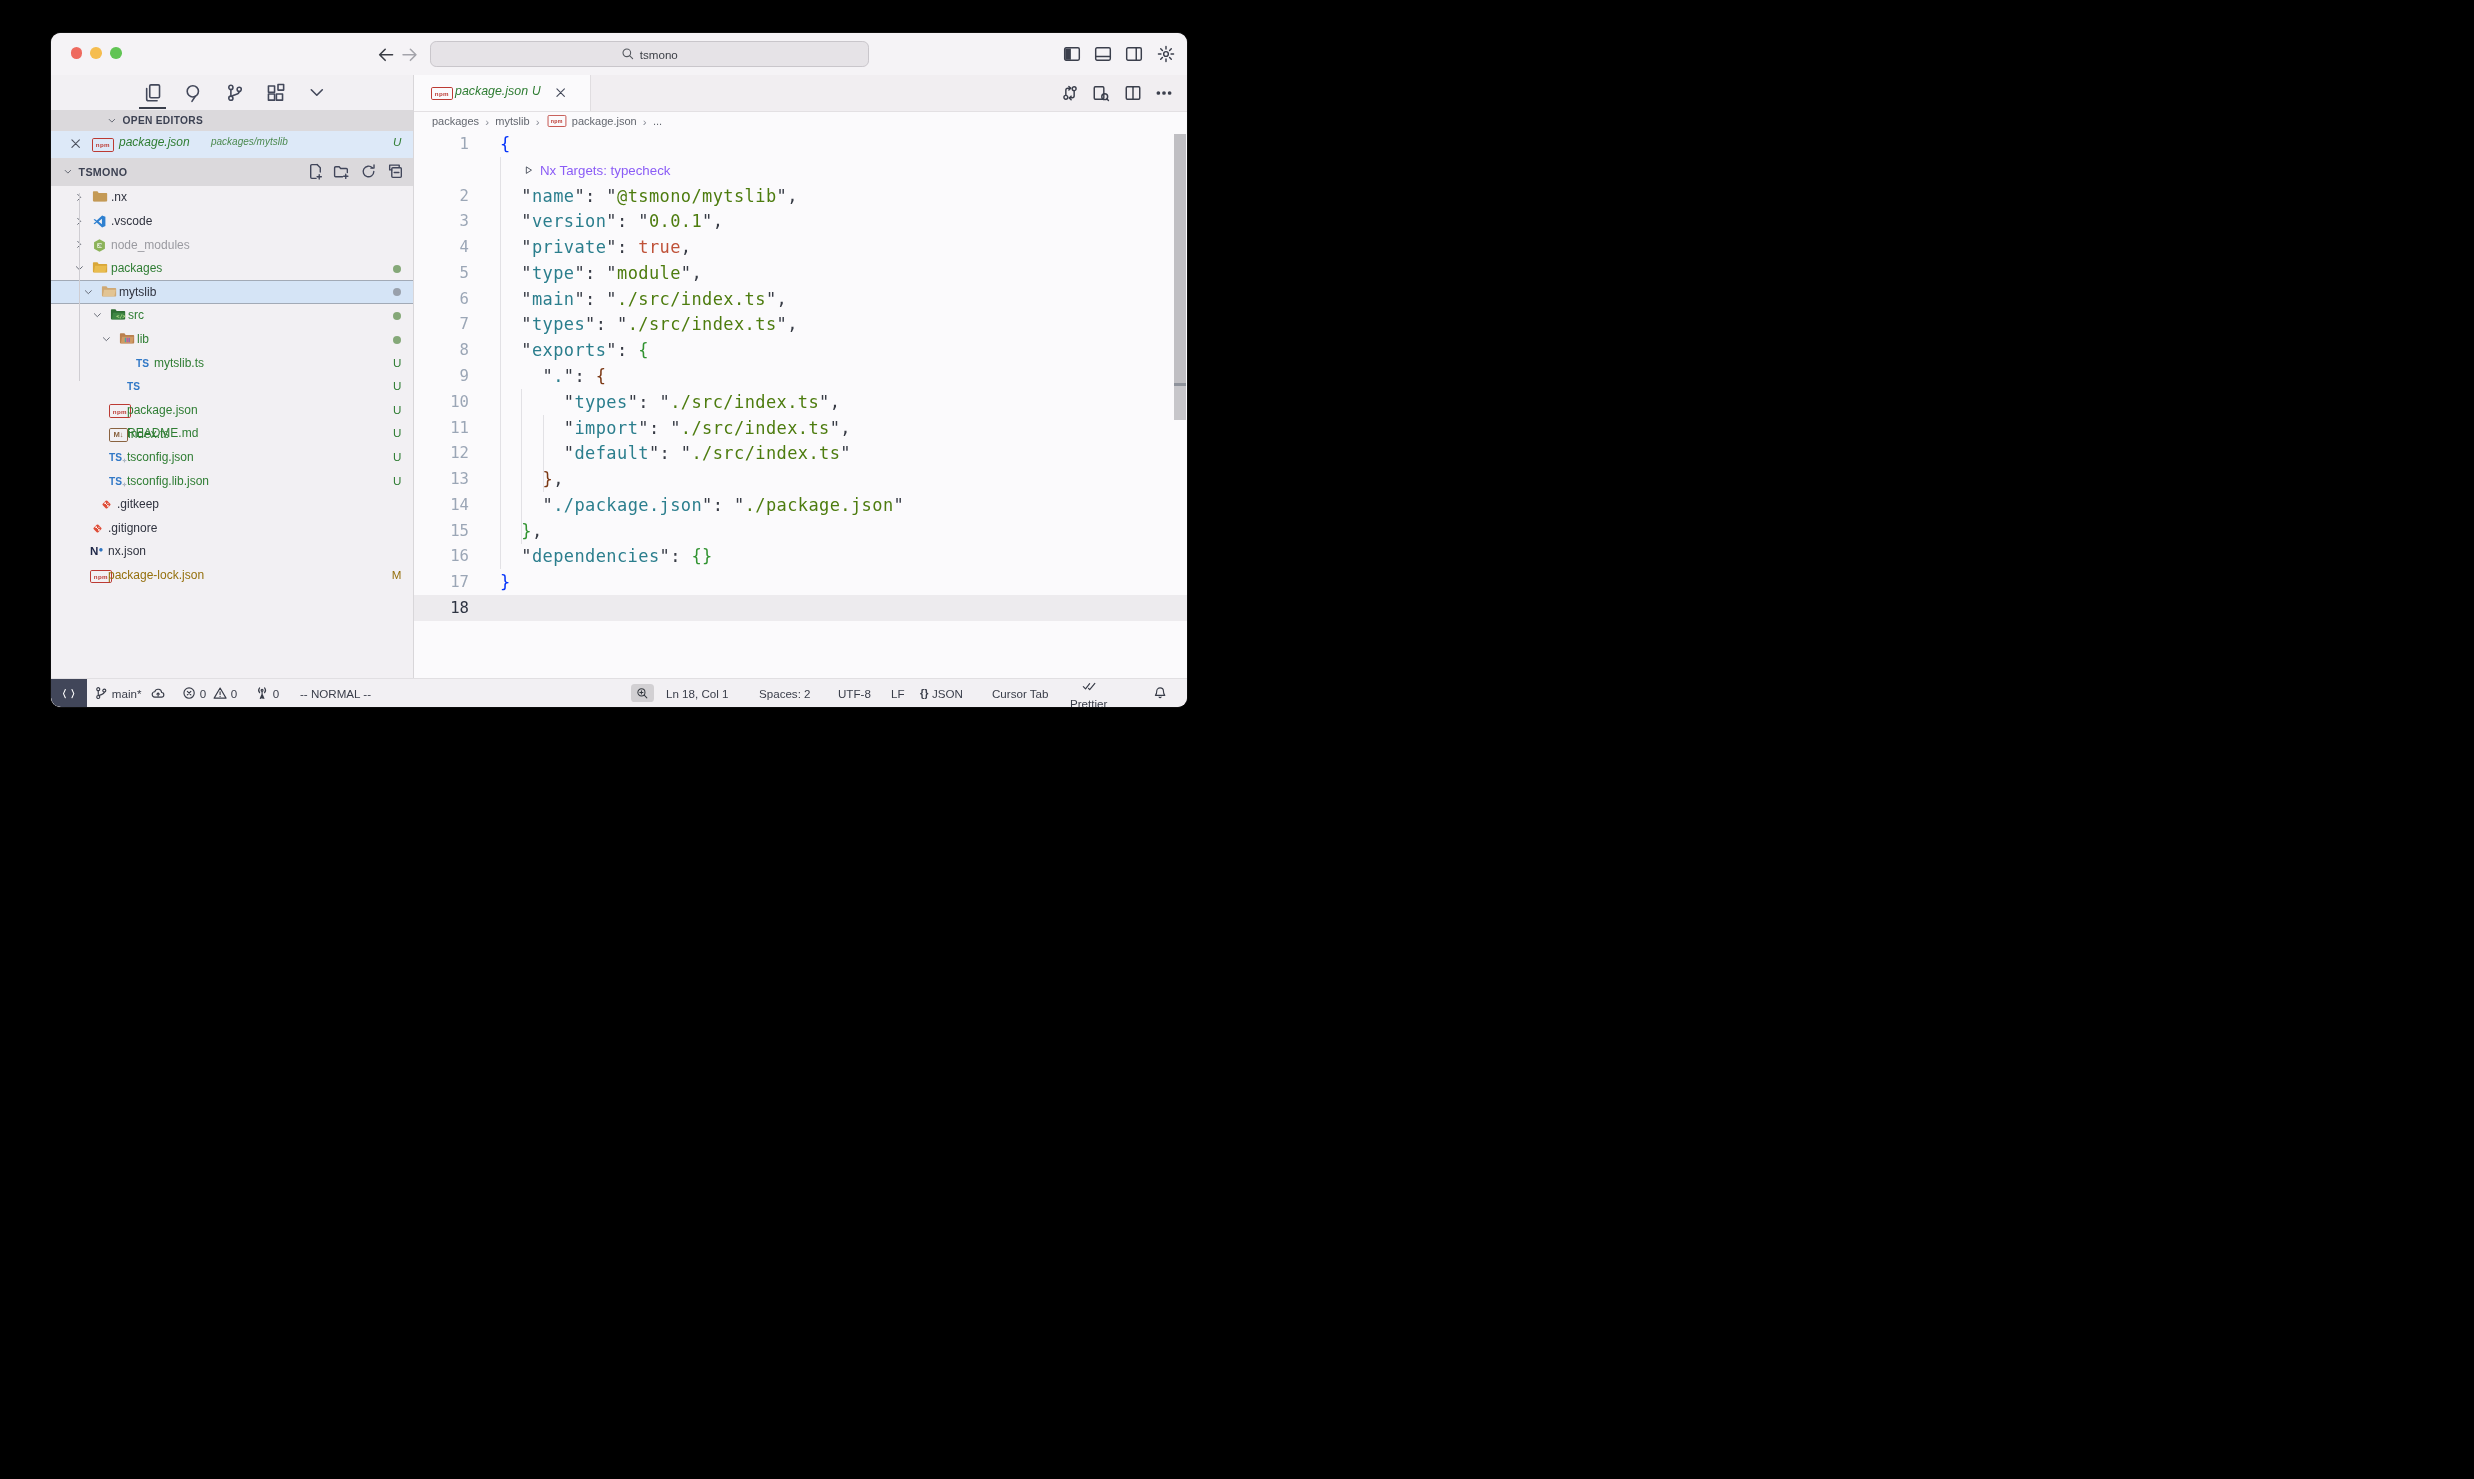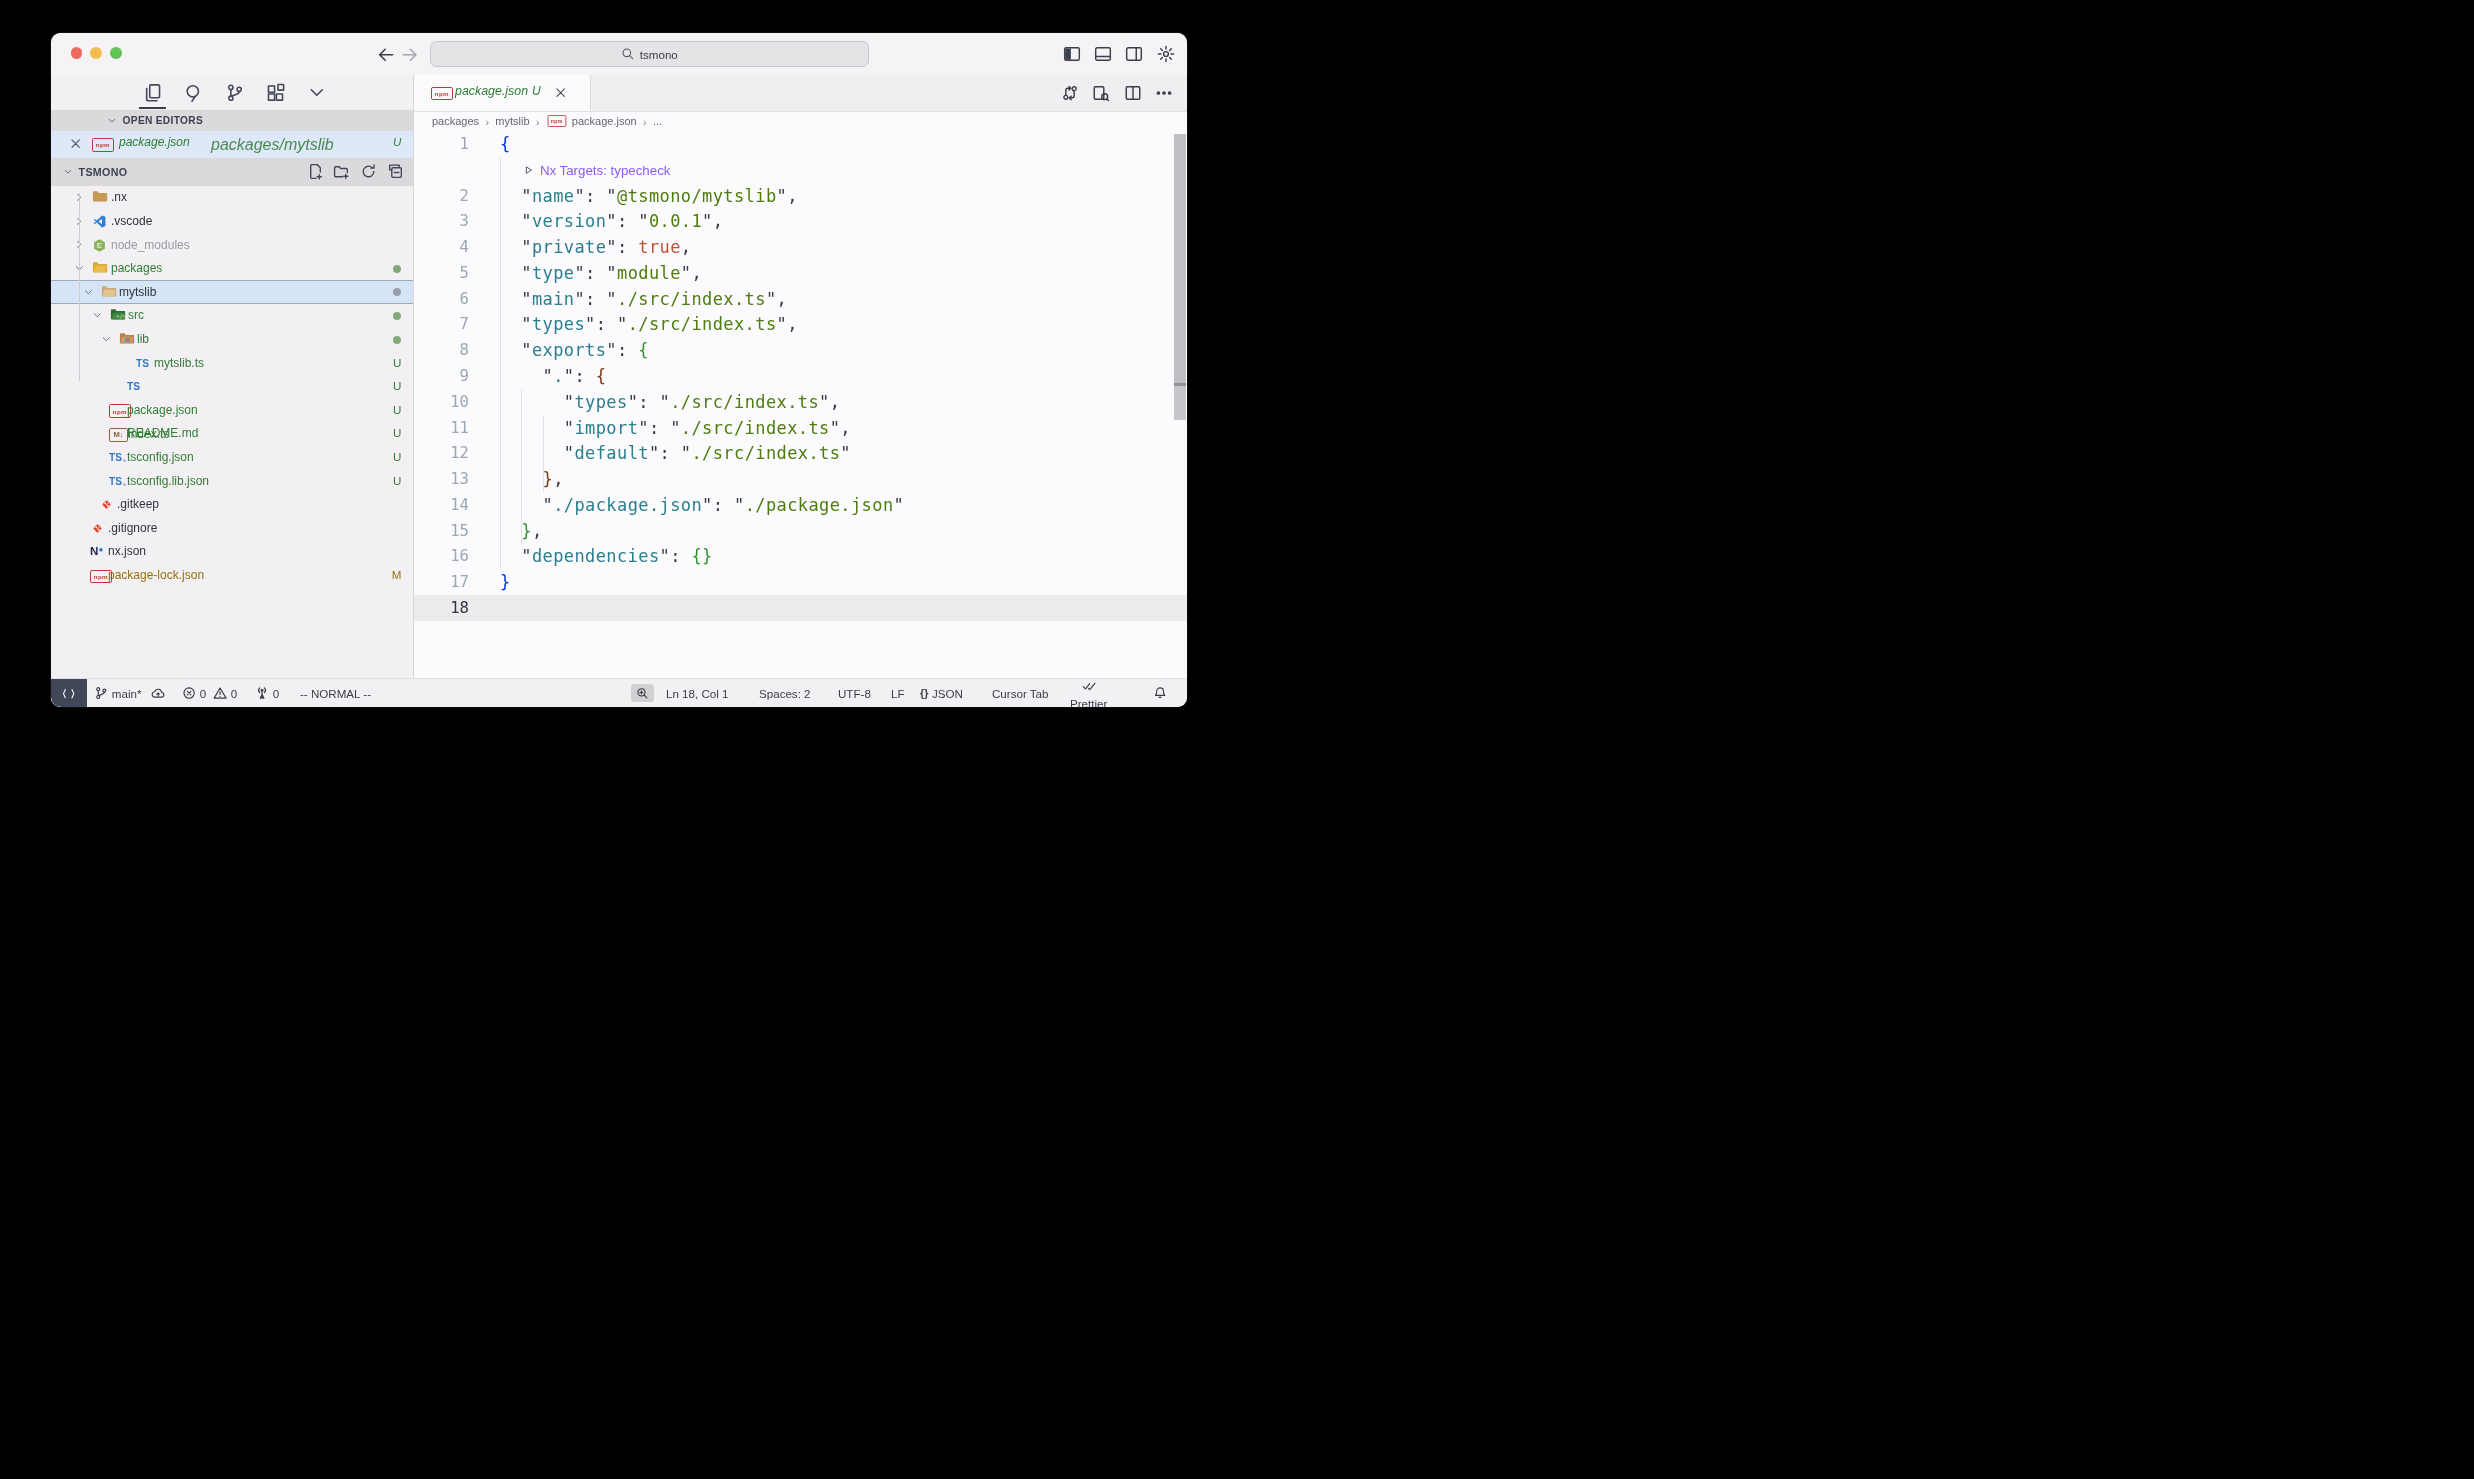--- a/index.html
+++ b/index.html
@@ -24,21 +24,21 @@
   .sidebar{position:absolute;left:0;top:42px;width:362px;bottom:27.6px;background:#f2f0f3;border-right:0.9px solid #d8d6d9;}
   .activitybar{position:absolute;left:0;top:0;width:100%;height:36px;display:flex;align-items:center;gap:21.3px;padding-left:92px;box-sizing:border-box;color:#43485a;}
   .act-ic{position:relative;width:19.6px;height:19.6px;cursor:pointer;}
   .act-ic .under{position:absolute;left:-3.6px;top:24px;width:27px;height:1.8px;background:#3a3f4c;}
   .sec-hdr{position:absolute;left:0;right:0;background:#dbd9dc;display:flex;align-items:center;color:#3c4152;font-size:10.2px;font-weight:bold;letter-spacing:0.3px;}
   .sec-hdr .chev{margin-left:11.6px;margin-right:6.2px;width:9.8px;height:9.8px;color:#4a4f5c;flex:none;}
   .oe-item{position:absolute;left:0;right:0;top:56px;height:27px;background:#dde9f8;}
   .oe-item .x{position:absolute;left:18px;top:6.2px;width:13.3px;height:13.3px;color:#4c515e;}
   .oe-item .npmic{position:absolute;left:41px;top:7.1px;}
   .oe-title{position:absolute;left:68px;top:4.4px;font-style:italic;font-size:12px;color:#2f7d33;}
-  .oe-path{position:absolute;left:160px;top:5.3px;font-style:italic;font-size:16px;color:#4c8a50;}
+  .oe-path{position:absolute;left:160px;top:5.3px;font-style:italic;font-size:10px;color:#4c8a50;}
   .oe-badge{position:absolute;right:11.6px;top:4.4px;font-size:11.6px;font-style:italic;color:#2f7d33;}
   .exp-actions{position:absolute;right:9px;top:5.3px;display:flex;gap:9.8px;color:#41465a;}
   .exp-actions .ic{width:17px;height:17px;}
   .tree{position:absolute;left:0;right:0;top:111px;}
   .trow{position:relative;height:23.6px;font-size:12px;}
   .trow.selected{background:#d5e4f6;box-shadow:inset 0 0.9px 0 #a2aab6,inset 0 -0.9px 0 #a2aab6;}
   .trow .chev{position:absolute;top:6.2px;width:10.7px;height:10.7px;color:#555a66;}
   .trow .ficon{position:absolute;top:4.4px;width:16px;height:14.2px;}
   .trow .lbl{position:absolute;top:4.4px;white-space:nowrap;}
   .lbl.green{color:#2f7d33;} .lbl.plain{color:#30333f;} .lbl.dim{color:#9a9aa0;} .lbl.mod{color:#95700d;}

